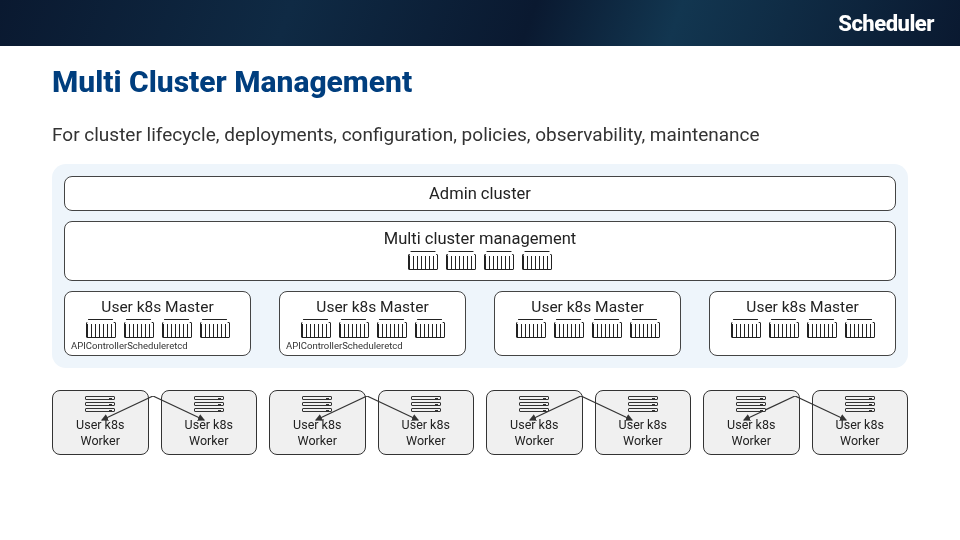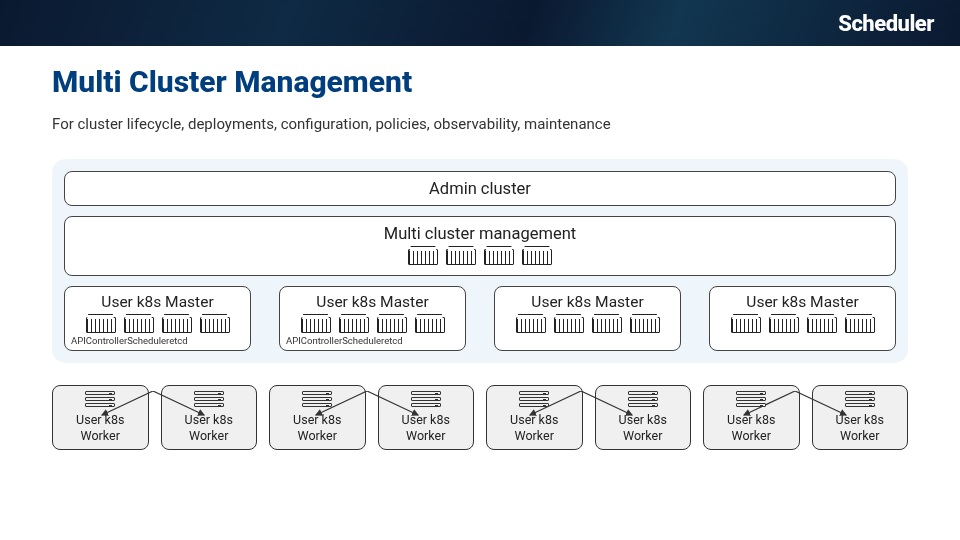--- a/index.html
+++ b/index.html
@@ -17,23 +17,23 @@
     padding-right: 26px;
   }
   .brand {
     color: #fff; font-weight: 800; font-size: 22px; letter-spacing: -0.5px;
   }
   .content { padding: 18px 52px 0 52px; }
   .title {
     color: #003e7e; font-size: 30px; font-weight: 800;
   }
   .subtitle {
-    color: #333; font-size: 15px; font-weight: 400; margin-top: 16px;
-  }
-  .diagram-wrap { position: relative; margin-top: 26px; }
+    color: #333; font-size: 19px; font-weight: 400; margin-top: 24px;
+  }
+  .diagram-wrap { position: relative; margin-top: 18px; }
   .light-panel {
     background: #eef5fb;
     border-radius: 14px;
     padding: 12px;
   }
   .box {
     background: #fff;
     border: 1.3px solid #444;
     border-radius: 8px;
     text-align: center;

